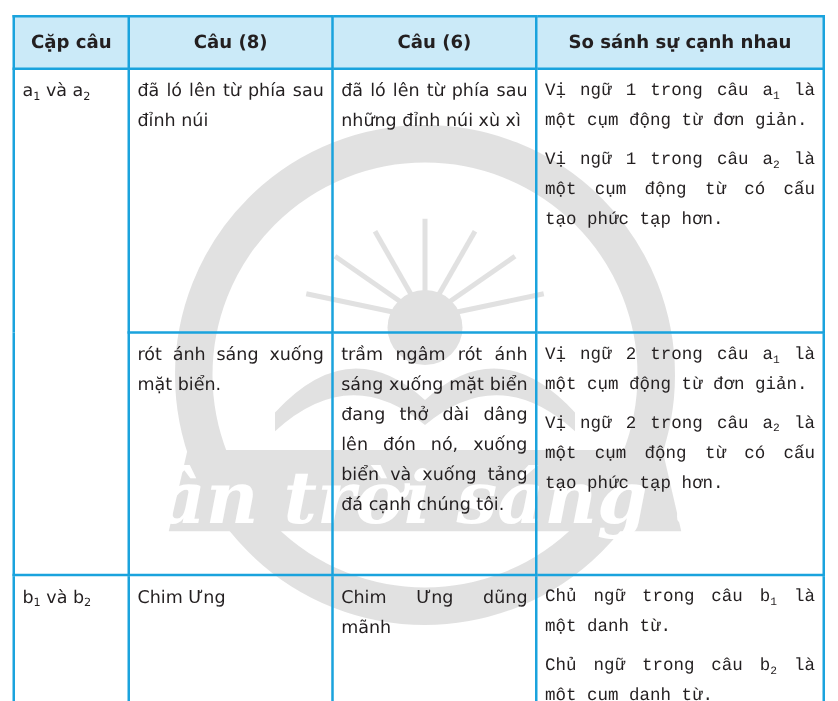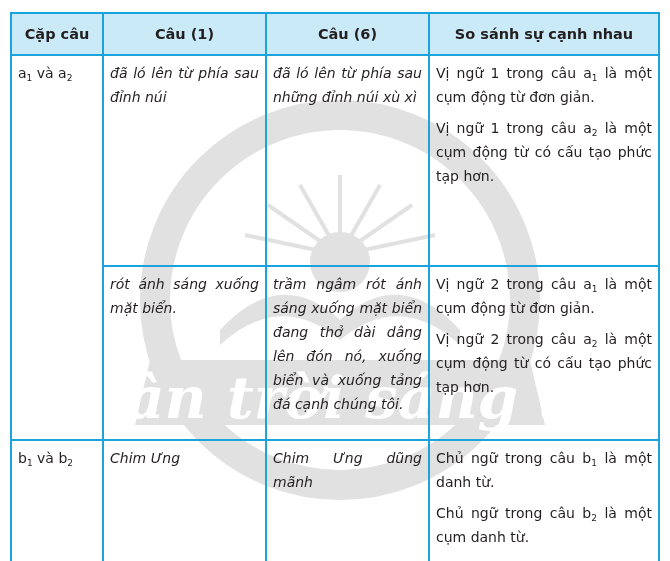--- a/index.html
+++ b/index.html
@@ -6,22 +6,22 @@
   body { width: 670px; height: 561px; position: relative; overflow: hidden;
          font-family: "DejaVu Sans", "Liberation Sans", sans-serif; color: #231f20; }
   .watermark { position: absolute; left: 0; top: 0; width: 670px; height: 561px; pointer-events: none; z-index: 0; }
   table.cmp { position: absolute; left: 10px; top: 12px; width: 648px; border-collapse: collapse;
               z-index: 1; table-layout: fixed; }
   table.cmp th, table.cmp td { border: 2.5px solid #1aa3dd; vertical-align: top; }
   table.cmp th { background: rgba(200, 233, 248, 0.95); font-weight: bold; font-size: 14.5px;
                  height: 40px; text-align: center; vertical-align: middle; padding: 0 4px; }
   table.cmp td { font-size: 14px; line-height: 24px; padding: 5px 6px 6px 6px; }
   td.pair { padding-top: 7px; }
-  td.it { font-style: italic; text-align: justify; text-align-last: left; }
-  td.cmpcol p { margin: 0 0 7px 0; text-align: justify; }
+  td.it { text-align: justify; text-align-last: left; }
+  td.cmpcol p { margin: 0 0 7px 0; text-align: justify; font-family: Liberation Mono, monospace; }
   td.cmpcol p:last-child { margin-bottom: 0; }
   sub { font-size: 9px; vertical-align: -3px; line-height: 0; }
   .cw0 { width: 92px; } .cw1 { width: 163px; } .cw2 { width: 163px; } .cw3 { width: 230px; }
 </style>
 </head>
 <body>
 
 <svg class="watermark" viewBox="0 0 670 561">
   <g opacity="0.55">
     <circle cx="340" cy="300" r="185" fill="none" stroke="#c9c9c9" stroke-width="30"></circle>
@@ -44,38 +44,38 @@
 <table class="cmp">
   <colgroup>
       <col class="cw0">
       <col class="cw1">
       <col class="cw2">
       <col class="cw3">
     </colgroup>
   <thead>
     <tr>
       <th>Cặp câu</th>
-      <th>Câu (1)</th>
+      <th>Câu (8)</th>
       <th>Câu (6)</th>
       <th>So sánh sự cạnh nhau</th>
     </tr>
   </thead>
   <tbody>
 
     <tr style="height:211px">
       <td class="pair" rowspan="2"><span>a</span><sub>1</sub><span style="white-space:pre"> và </span><span>a</span><sub>2</sub></td>
       <td class="it">đã ló lên từ phía sau đỉnh núi</td>
       <td class="it">đã ló lên từ phía sau những đỉnh núi xù xì</td>
       <td class="cmpcol">
         <p><span>Vị ngữ 1 trong câu </span><span>a</span><sub>1</sub><span> là một cụm động từ đơn giản.</span></p>
         <p><span>Vị ngữ 1 trong câu </span><span>a</span><sub>2</sub><span> là một cụm động từ có cấu tạo phức tạp hơn.</span></p>
       </td>
     </tr>
 
-    <tr style="height:174px">
+    <tr style="height:194px">
       <td class="it">rót ánh sáng xuống mặt biển.</td>
       <td class="it">trầm ngâm rót ánh sáng xuống mặt biển đang thở dài dâng lên đón nó, xuống biển và xuống tảng đá cạnh chúng tôi.</td>
       <td class="cmpcol">
         <p><span>Vị ngữ 2 trong câu </span><span>a</span><sub>1</sub><span> là một cụm động từ đơn giản.</span></p>
         <p><span>Vị ngữ 2 trong câu </span><span>a</span><sub>2</sub><span> là một cụm động từ có cấu tạo phức tạp hơn.</span></p>
       </td>
     </tr>
 
     <tr style="height:133px">
       <td class="pair"><span>b</span><sub>1</sub><span style="white-space:pre"> và </span><span>b</span><sub>2</sub></td>

